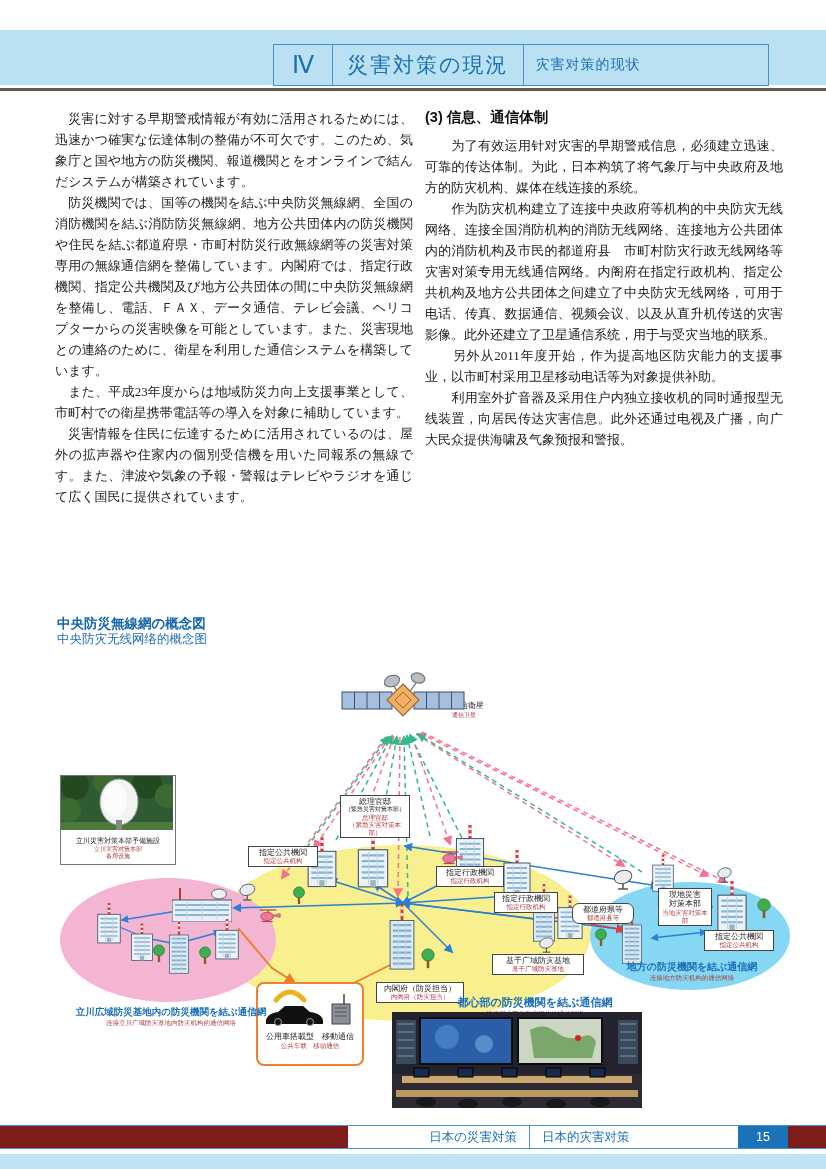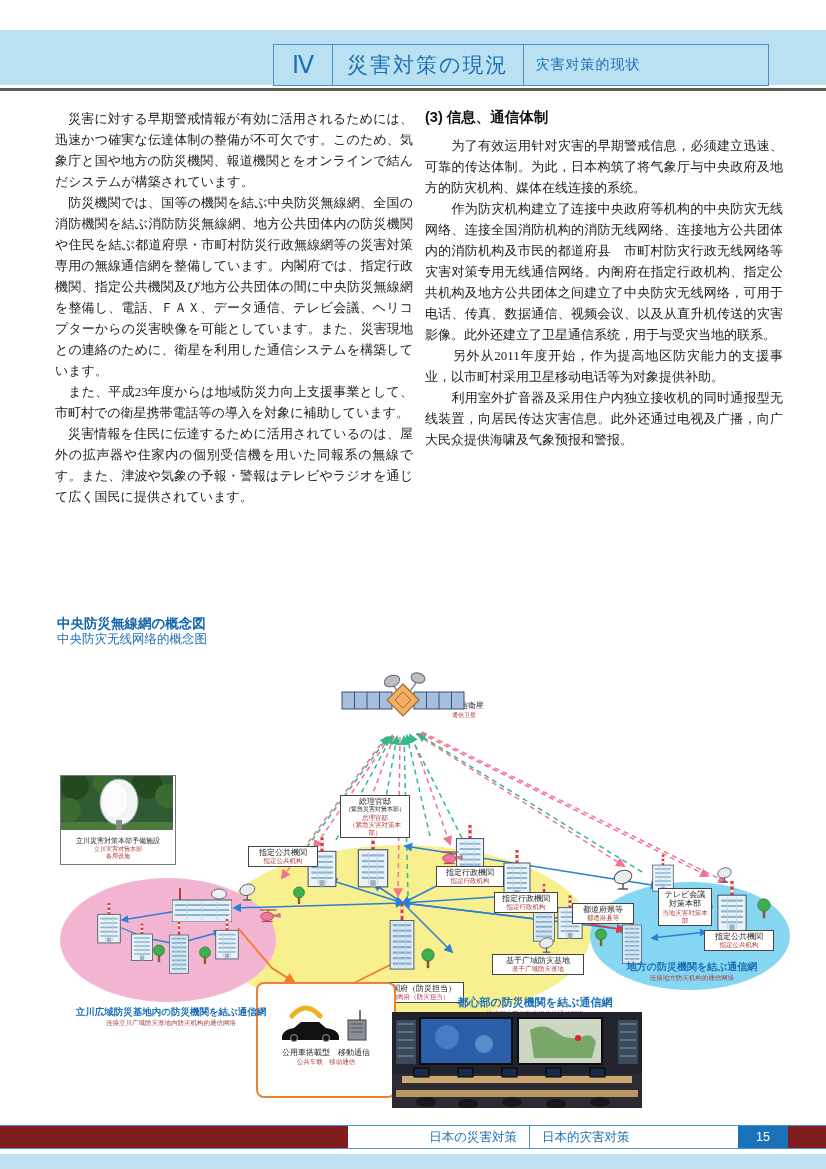--- a/index.html
+++ b/index.html
@@ -23,21 +23,21 @@
   .lbl{background:#fff;border:1px solid #444;text-align:center;line-height:1.18;padding:1px 2px;z-index:5;}
   .lbl .jp{display:block;font-size:8px;color:#222;}
   .lbl .jp2{display:block;font-size:6px;color:#222;}
   .lbl .cn{display:block;font-size:6.5px;color:#b03a3a;}
   .cap{text-align:center;z-index:5;}
   .cap .jp{display:block;font-weight:bold;color:#1a6fb5;}
   .cap .cn{display:block;color:#a04545;font-size:6.5px;}
   .photo-frame{border:1px solid #777;background:#fff;z-index:4;}
   .photo-frame .caption-jp{display:block;text-align:center;font-size:7px;color:#222;margin-top:2px;}
   .photo-frame .caption-cn{display:block;text-align:center;font-size:6px;color:#b03a3a;line-height:1.2;}
-  .vehiclebox{border:2px solid #f08030;border-radius:8px;background:#fff;text-align:center;z-index:5;padding:18px;}
+  .vehiclebox{border:2px solid #f08030;border-radius:8px;background:#fff;text-align:center;z-index:5;padding:2px;}
   .vehiclebox .jp{display:block;font-size:8px;color:#222;margin-top:1px;}
   .vehiclebox .cn{display:block;font-size:6.5px;color:#b03a3a;}
   .satlabel .jp{display:block;font-size:8px;color:#222;}
   .satlabel .cn{display:block;font-size:6px;color:#b03a3a;}
   
   .f-line{left:0;width:826px;height:1px;background:#4a90c4;}
   .f-band{left:0;top:1126px;width:826px;height:22px;background:#7f1d1d;display:flex;}
   .f-spacer{width:348px;}
   .f-white{width:390px;background:#fff;display:flex;align-items:center;}
   .f-jp{flex:1;text-align:right;color:#1a6fb5;font-size:12.5px;padding-right:12px;}
@@ -271,26 +271,26 @@
     <span class="cn">指定行政机构</span>
   </div>
   <div class="abs lbl" style="left:492px;top:954px;width:86px;">
     <span class="jp">基干广域防灾基地</span>
     <span class="cn">基干广域防灾基地</span>
   </div>
   <div class="abs lbl" style="left:376px;top:982px;width:82px;">
     <span class="jp">内閣府（防災担当）</span>
     <span class="cn">内阁府（防灾担当）</span>
   </div>
-  <div class="abs lbl" style="left:572px;top:903px;width:56px;">
+  <div class="abs lbl" style="left:572px;top:903px;width:56px;border-radius:7px;">
     <span class="jp">都道府県等</span>
     <span class="cn">都道府县等</span>
   </div>
   <div class="abs lbl" style="left:658px;top:888px;width:48px;">
-    <span class="jp">テレビ会議</span>
+    <span class="jp">現地災害</span>
     <span class="jp">対策本部</span>
     <span class="cn">当地灾害对策本部</span>
   </div>
   <div class="abs lbl" style="left:704px;top:930px;width:64px;">
     <span class="jp">指定公共機関</span>
     <span class="cn">指定公共机构</span>
   </div>
 
   <div class="abs vehiclebox" style="left:256px;top:982px;width:100px;height:76px;">
     <svg width="96" height="40">

